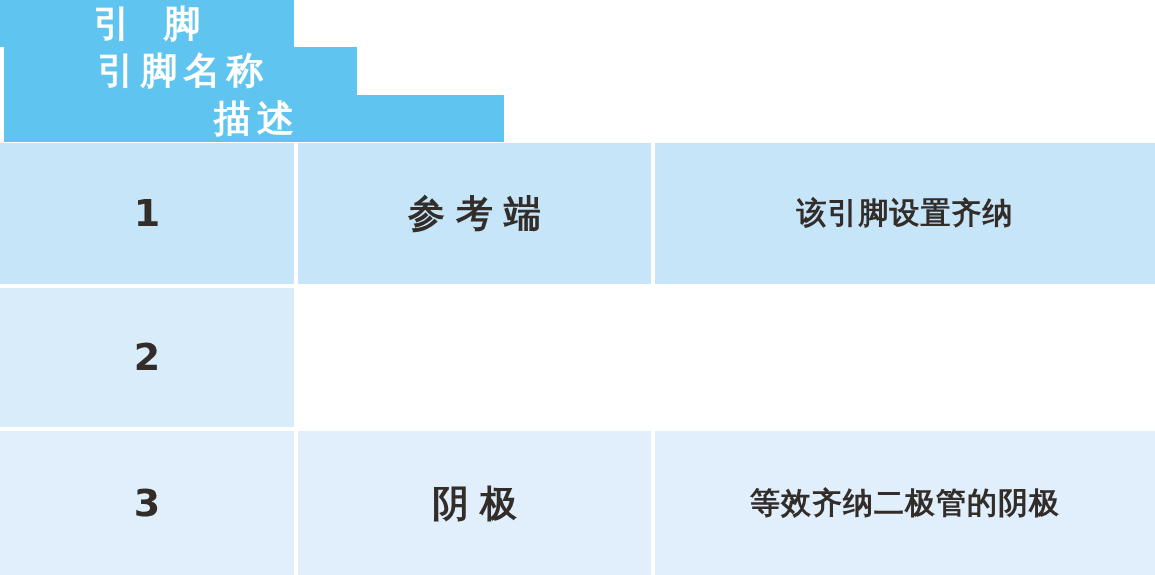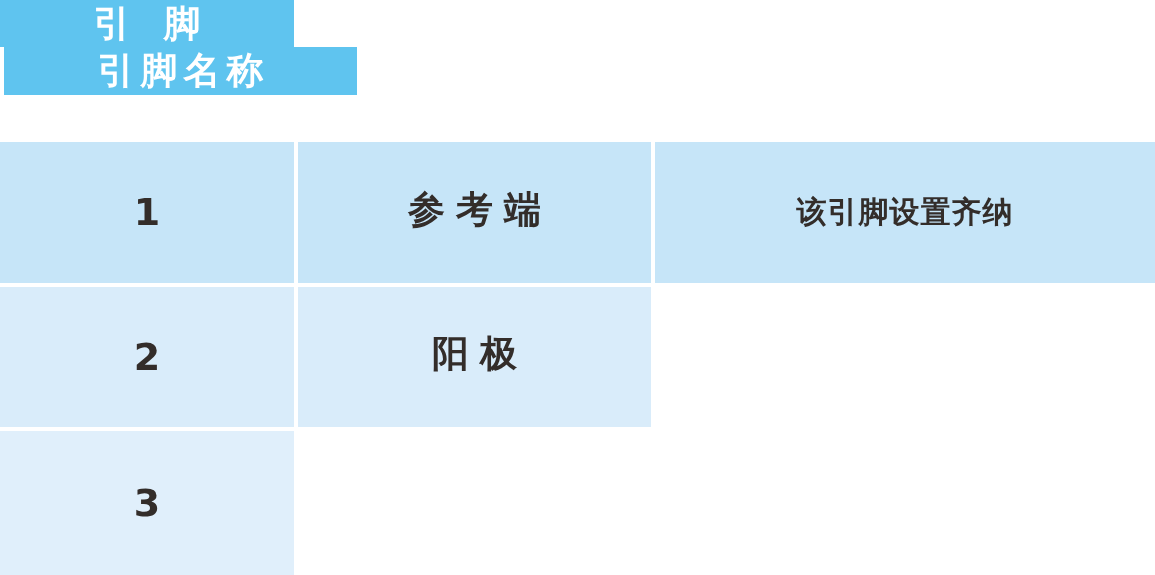--- a/index.html
+++ b/index.html
@@ -84,21 +84,20 @@
 
   .num {
     font-size: 38px;
     font-family: "DejaVu Sans", "Liberation Sans", sans-serif;
   }
 
   .name {
     font-size: 37px;
     letter-spacing: 11px;
     text-indent: 11px;
-    font-family: Liberation Mono, monospace;
   }
 
   .desc {
     font-size: 30px;
     letter-spacing: 1px;
   }
 
   .desc .line {
     display: block;
   }
@@ -111,34 +110,40 @@
   }
 </style>
 </head>
 <body>
 
 <div class="pin-table">
 
   <div class="row header-row">
     <div class="cell col-pin">引 脚</div>
     <div class="cell col-name">引脚名称</div>
+    <div class="cell col-desc">描述</div>
   </div>
 
   <div class="row body-row-1">
     <div class="cell col-pin num">1</div>
     <div class="cell col-name name">参考端</div>
     <div class="cell col-desc desc">
       <div class="desc-stack">
         <span class="line">该引脚设置齐纳</span>
       </div>
     </div>
   </div>
 
   <div class="row body-row-2">
     <div class="cell col-pin num">2</div>
-    <div class="cell col-name name">阳极</div>
   </div>
 
   <div class="row body-row-3">
     <div class="cell col-pin num">3</div>
+    <div class="cell col-name name">阴极</div>
+    <div class="cell col-desc desc">
+      <div class="desc-stack">
+        <span class="line">等效齐纳二极管的阴极</span>
+      </div>
+    </div>
   </div>
 
 </div>
 
 </body></html>

